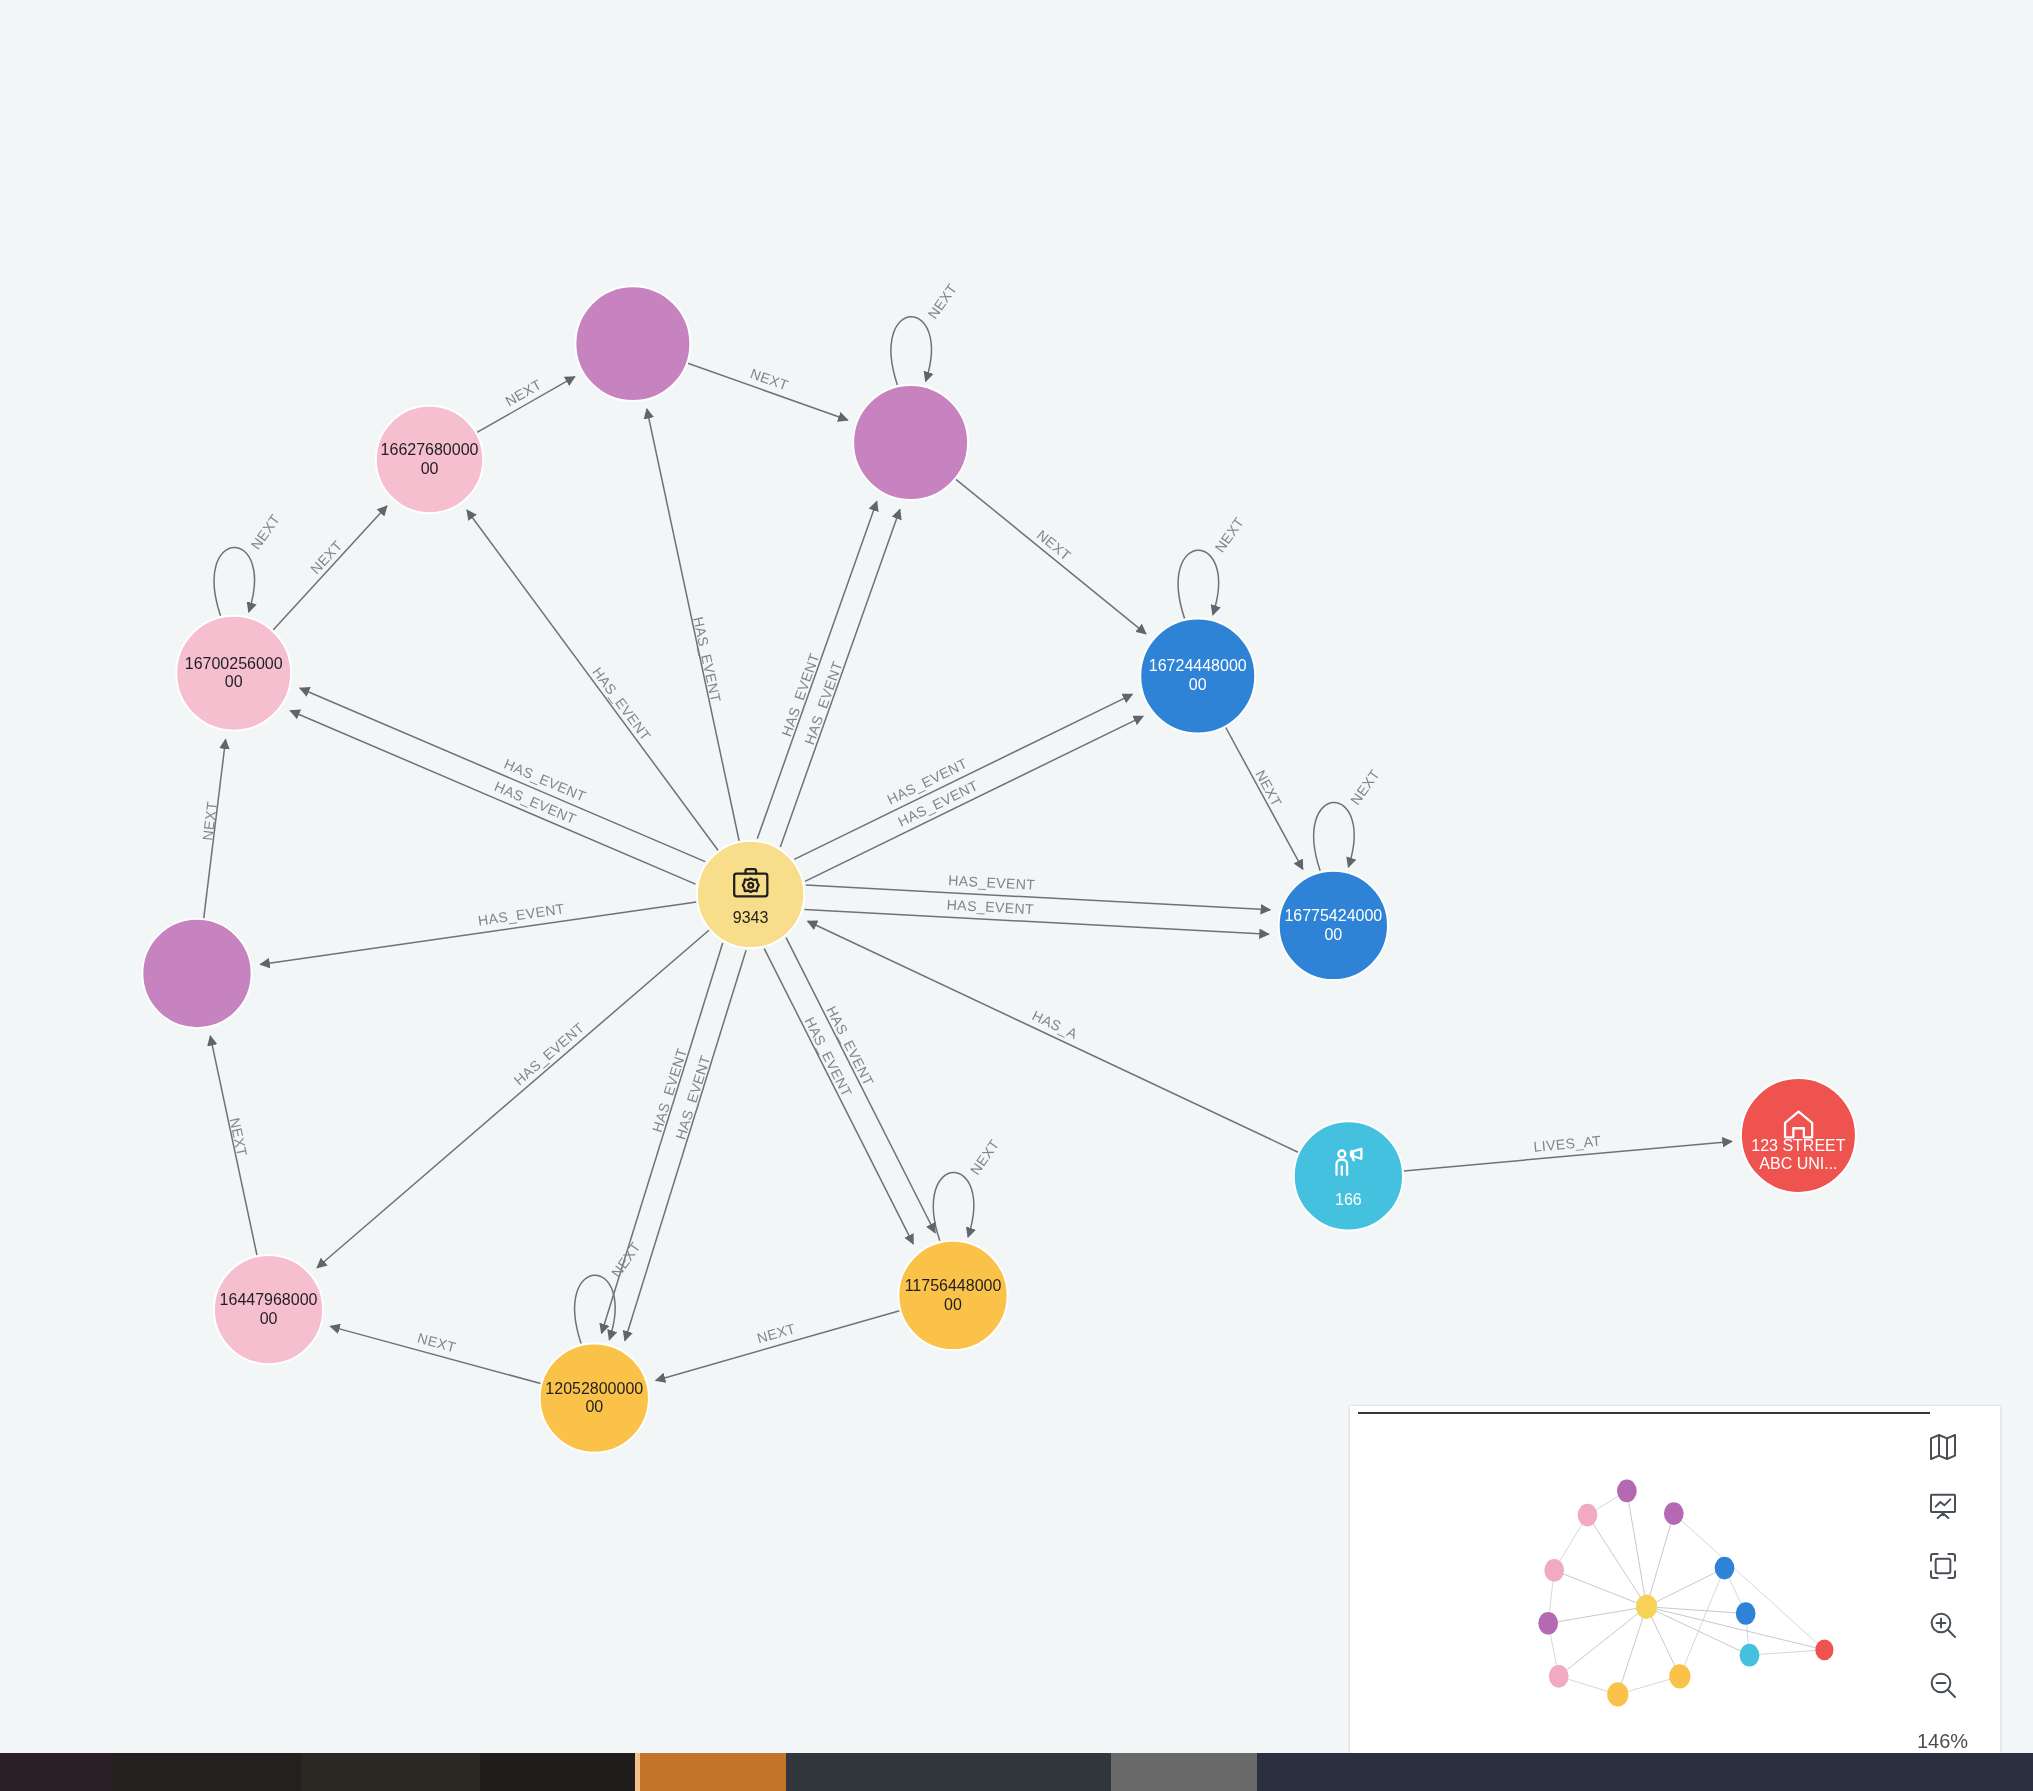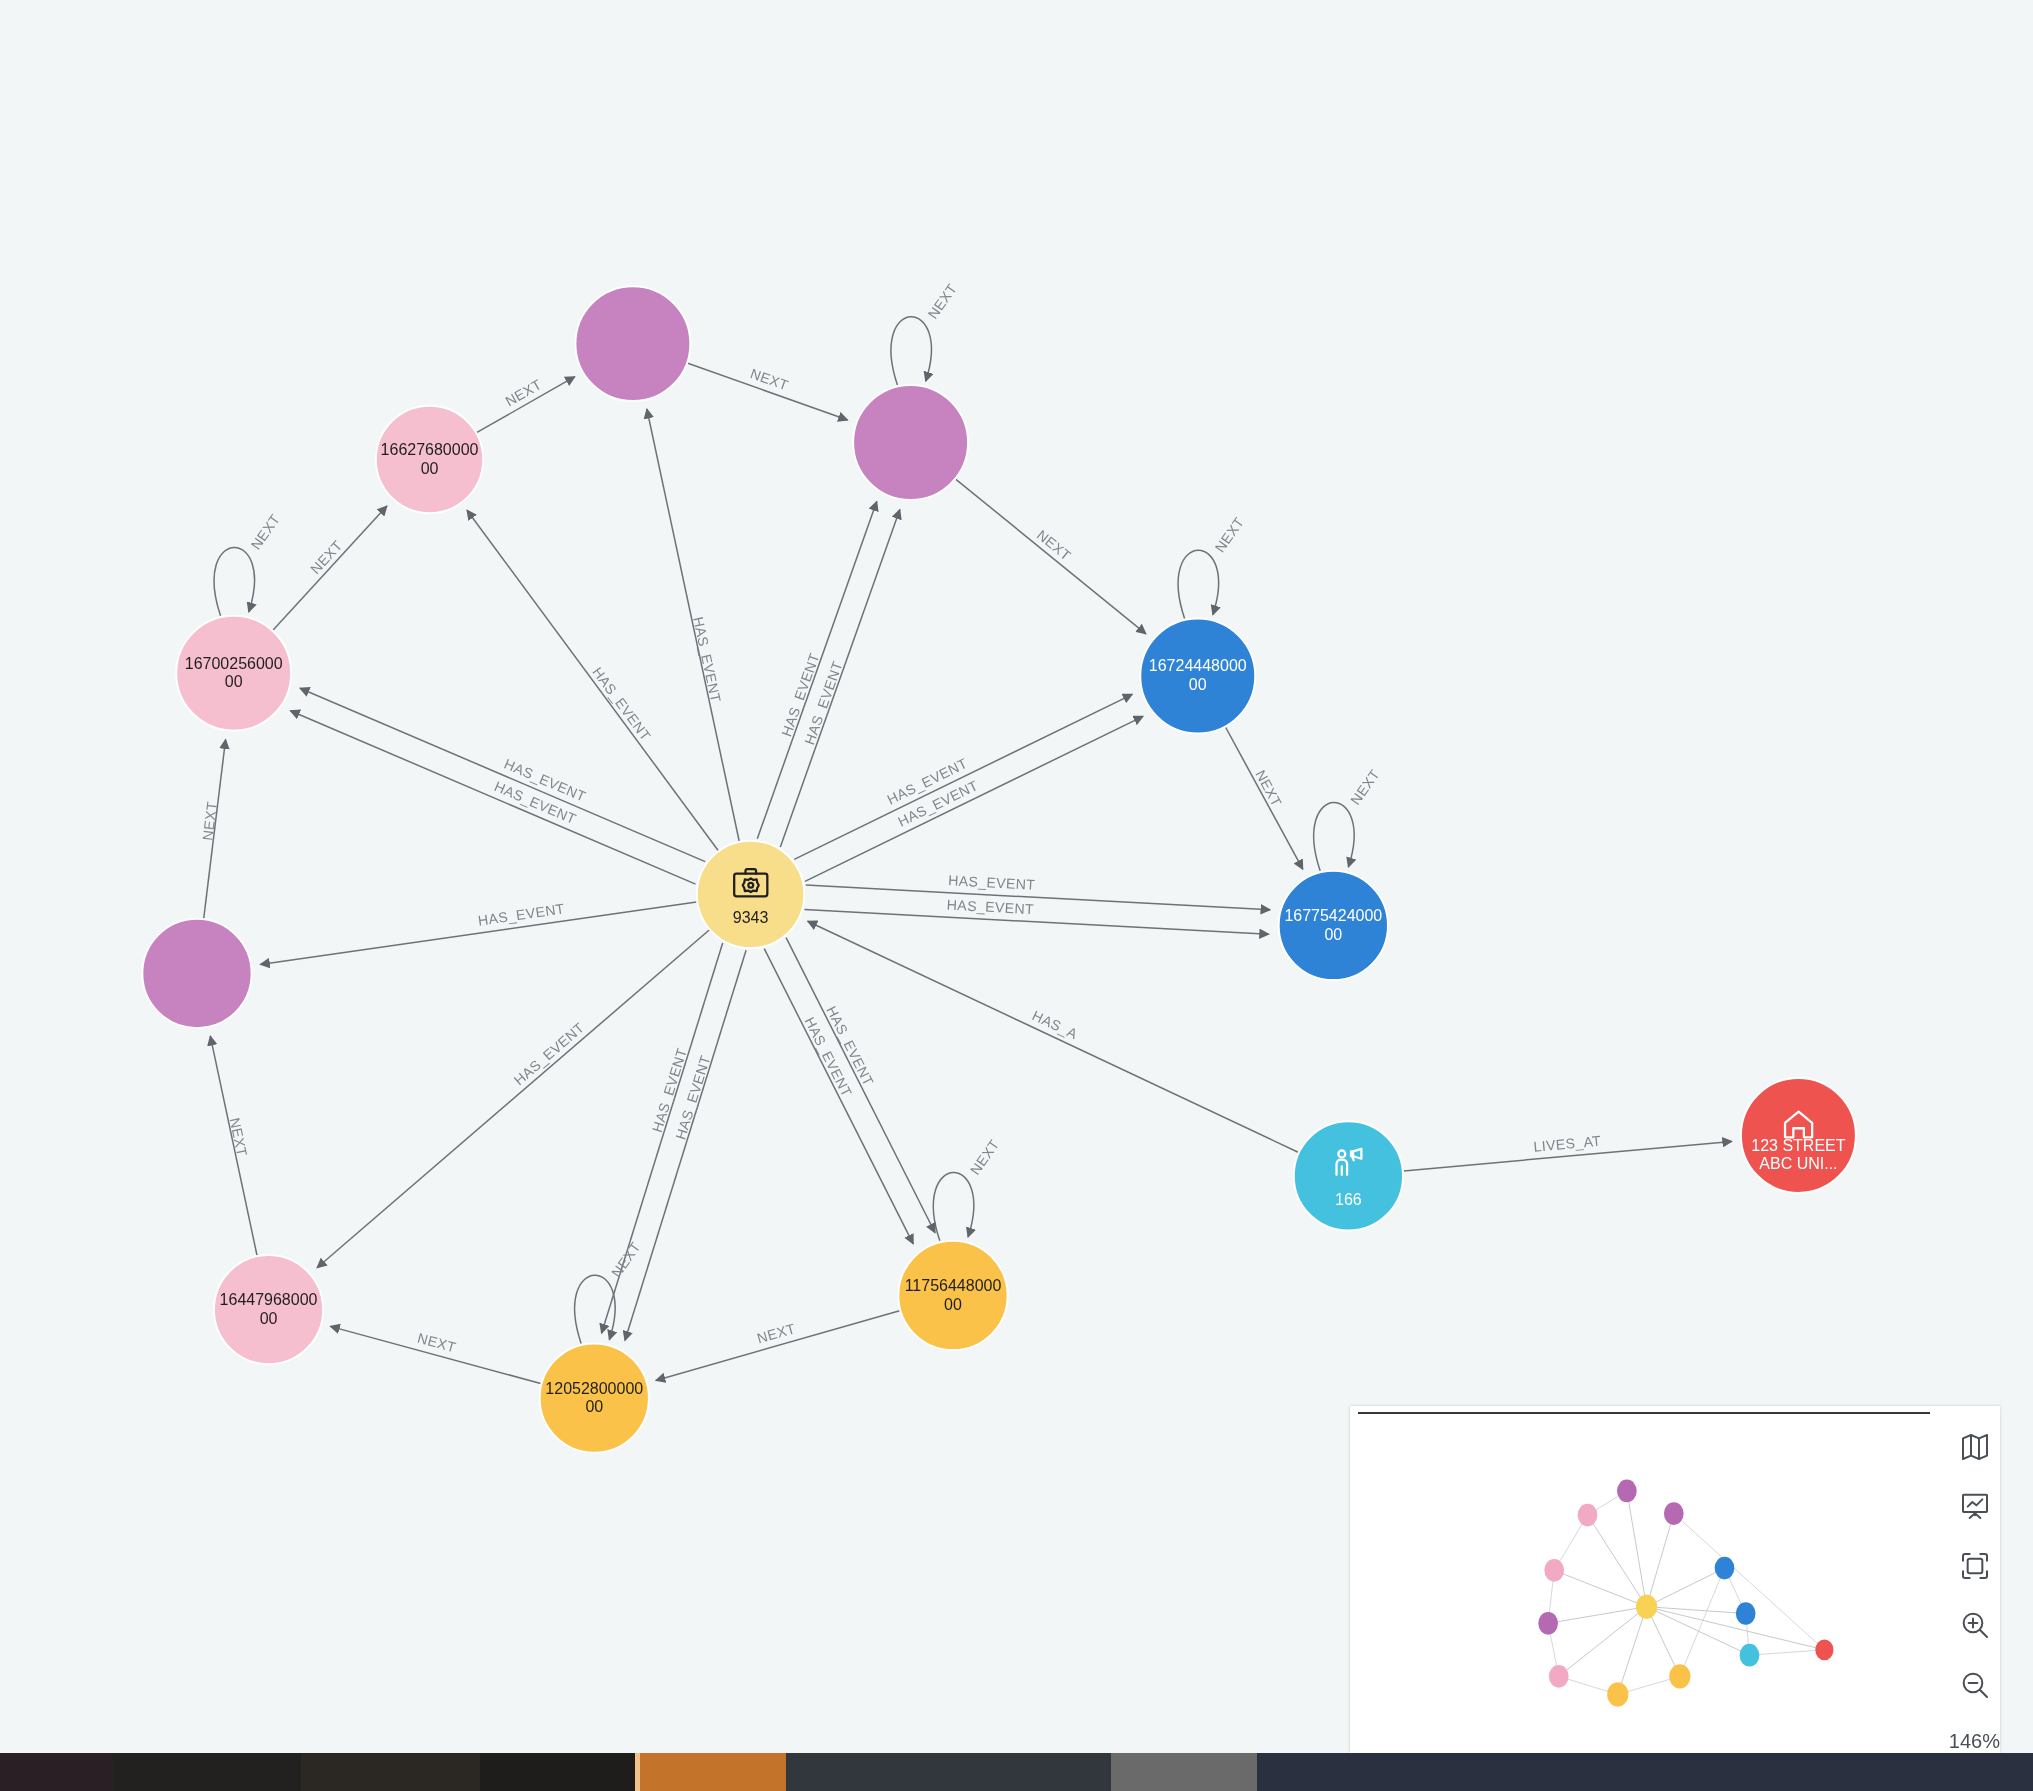--- a/index.html
+++ b/index.html
@@ -74,21 +74,21 @@
     width: 584px;
     height: 333px;
   }
   #minimap-toolbar {
     position: absolute;
     right: 0; top: 0;
     width: 83px;
     height: 347px;
     display: flex;
     flex-direction: column;
-    align-items: flex-end;
+    align-items: flex-start;
     padding-top: 17px;
     box-sizing: border-box;
   }
   .tool-btn {
     width: 51px;
     height: 51px;
     margin-bottom: 12.2px;
     display: flex;
     align-items: center;
     justify-content: center;

